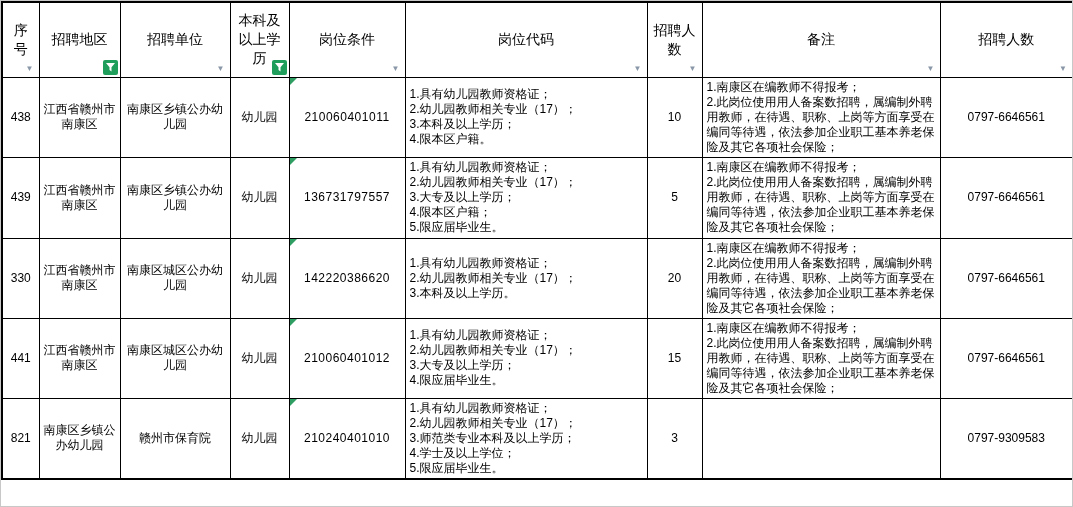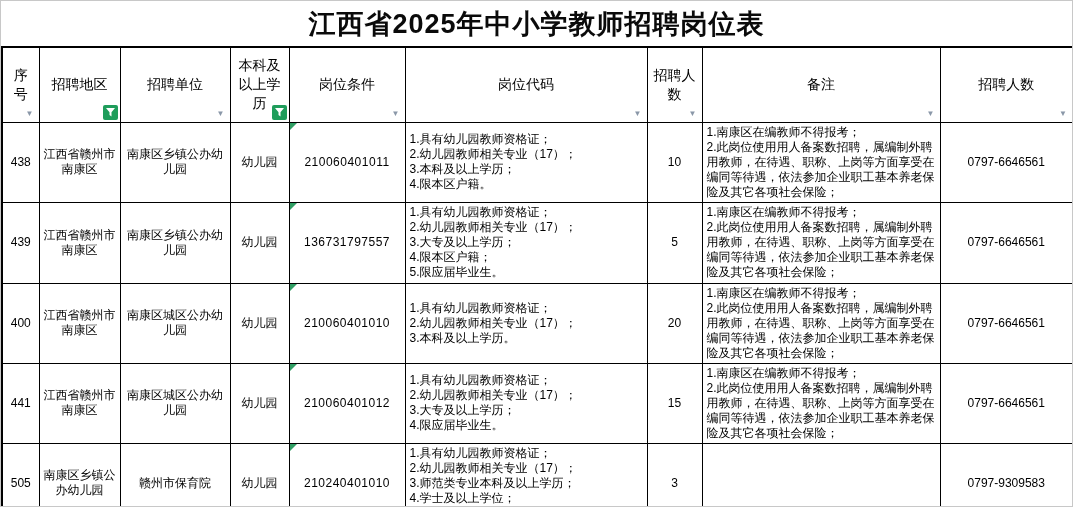--- a/index.html
+++ b/index.html
@@ -43,21 +43,20 @@
   .flag{
     position:absolute;top:0;left:0;width:0;height:0;
     border-top:7px solid #2f9e63;border-right:7px solid transparent;
   }
   tr.r0{height:77px;} tr.r1{height:81px;} tr.r2{height:77px;} tr.r3{height:75px;} tr.r4{height:70px;}
 </style>
 </head>
 <body>
 
 <div class="sheet">
-  <div class="title">江西省2025年中小学教师招聘岗位表</div>
 
   <table class="grid">
     <colgroup>
       <col style="width:37px">
         <col style="width:81px">
         <col style="width:110px">
       <col style="width:59px">
         <col style="width:116px">
         <col style="width:242px">
       <col style="width:55px">
@@ -138,25 +137,25 @@
 2.幼儿园教师相关专业（17）；
 3.大专及以上学历；
 4.限本区户籍；
 5.限应届毕业生。</span></td>
         <td class="center"><span>5</span></td>
         <td class="left pre"><span class="pre">1.南康区在编教师不得报考；
 2.此岗位使用用人备案数招聘，属编制外聘用教师，在待遇、职称、上岗等方面享受在编同等待遇，依法参加企业职工基本养老保险及其它各项社会保险；</span></td>
         <td class="center"><span>0797-6646561</span></td>
       </tr>
       <tr class="r2">
-        <td class="center"><span>400</span></td>
+        <td class="center"><span>330</span></td>
         <td class="center"><span>江西省赣州市南康区</span></td>
         <td class="center"><span>南康区城区公办幼儿园</span></td>
         <td class="center"><span>幼儿园</span></td>
-        <td class="center code"><span class="flag"></span><span>210060401010</span></td>
+        <td class="center code"><span class="flag"></span><span>142220386620</span></td>
         <td class="left pre"><span class="pre">1.具有幼儿园教师资格证；
 2.幼儿园教师相关专业（17）；
 3.本科及以上学历。</span></td>
         <td class="center"><span>20</span></td>
         <td class="left pre"><span class="pre">1.南康区在编教师不得报考；
 2.此岗位使用用人备案数招聘，属编制外聘用教师，在待遇、职称、上岗等方面享受在编同等待遇，依法参加企业职工基本养老保险及其它各项社会保险；</span></td>
         <td class="center"><span>0797-6646561</span></td>
       </tr>
       <tr class="r3">
         <td class="center"><span>441</span></td>
@@ -167,21 +166,21 @@
         <td class="left pre"><span class="pre">1.具有幼儿园教师资格证；
 2.幼儿园教师相关专业（17）；
 3.大专及以上学历；
 4.限应届毕业生。</span></td>
         <td class="center"><span>15</span></td>
         <td class="left pre"><span class="pre">1.南康区在编教师不得报考；
 2.此岗位使用用人备案数招聘，属编制外聘用教师，在待遇、职称、上岗等方面享受在编同等待遇，依法参加企业职工基本养老保险及其它各项社会保险；</span></td>
         <td class="center"><span>0797-6646561</span></td>
       </tr>
       <tr class="r4">
-        <td class="center"><span>505</span></td>
+        <td class="center"><span>821</span></td>
         <td class="center"><span>南康区乡镇公办幼儿园</span></td>
         <td class="center"><span>赣州市保育院</span></td>
         <td class="center"><span>幼儿园</span></td>
         <td class="center code"><span class="flag"></span><span>210240401010</span></td>
         <td class="left pre"><span class="pre">1.具有幼儿园教师资格证；
 2.幼儿园教师相关专业（17）；
 3.师范类专业本科及以上学历；
 4.学士及以上学位；
 5.限应届毕业生。</span></td>
         <td class="center"><span>3</span></td>

